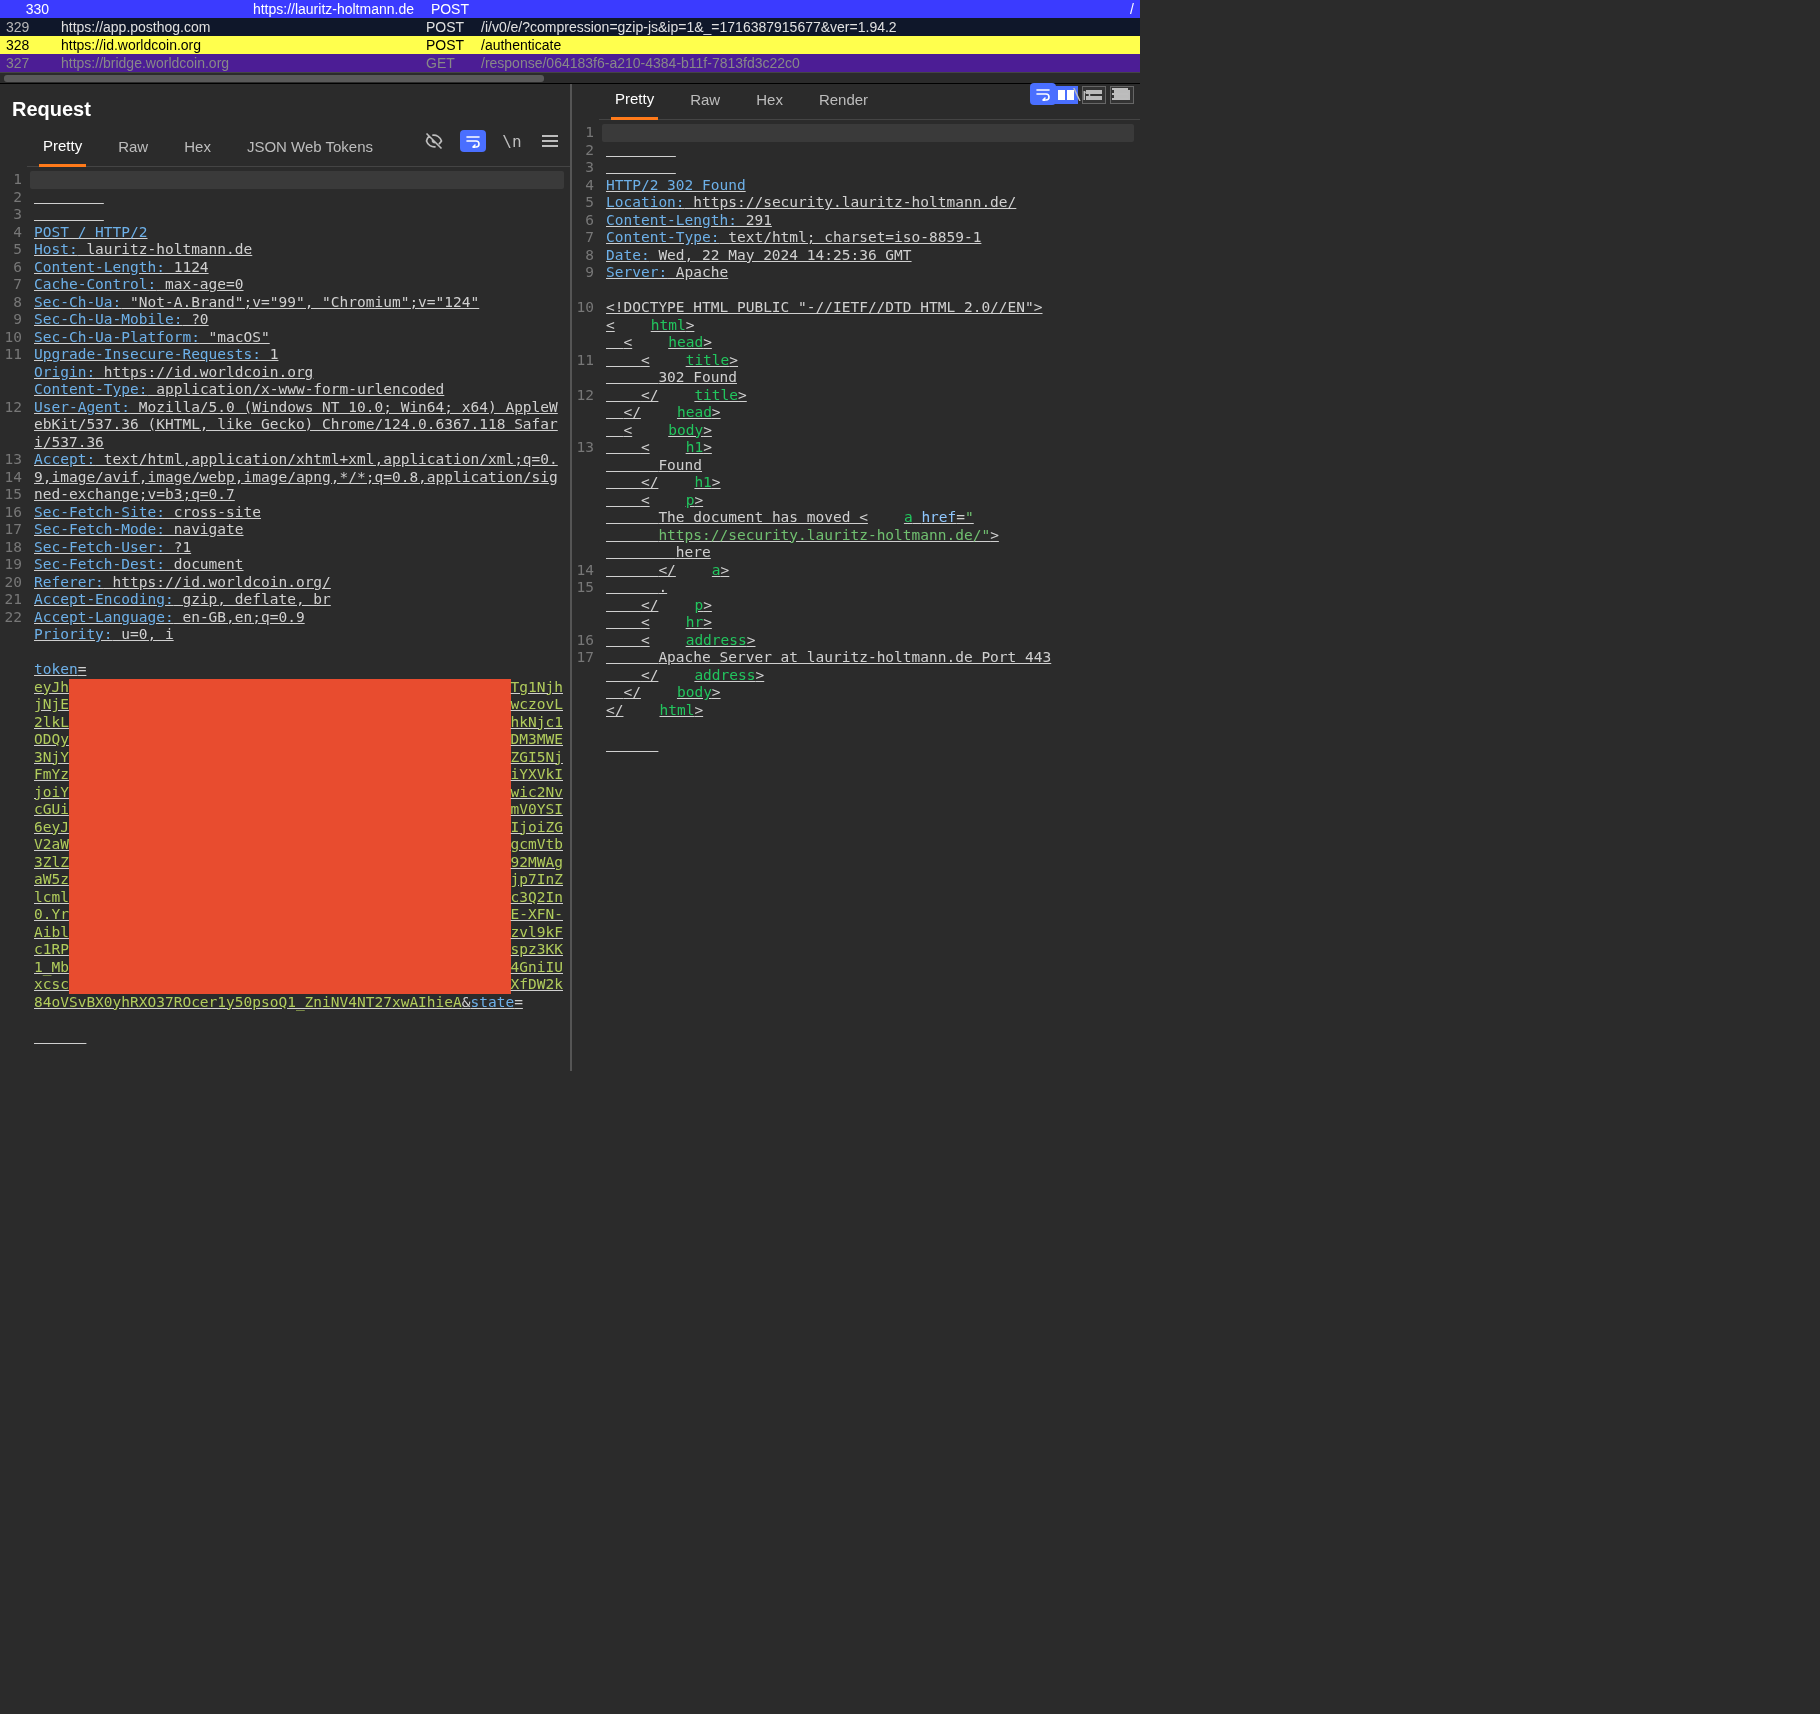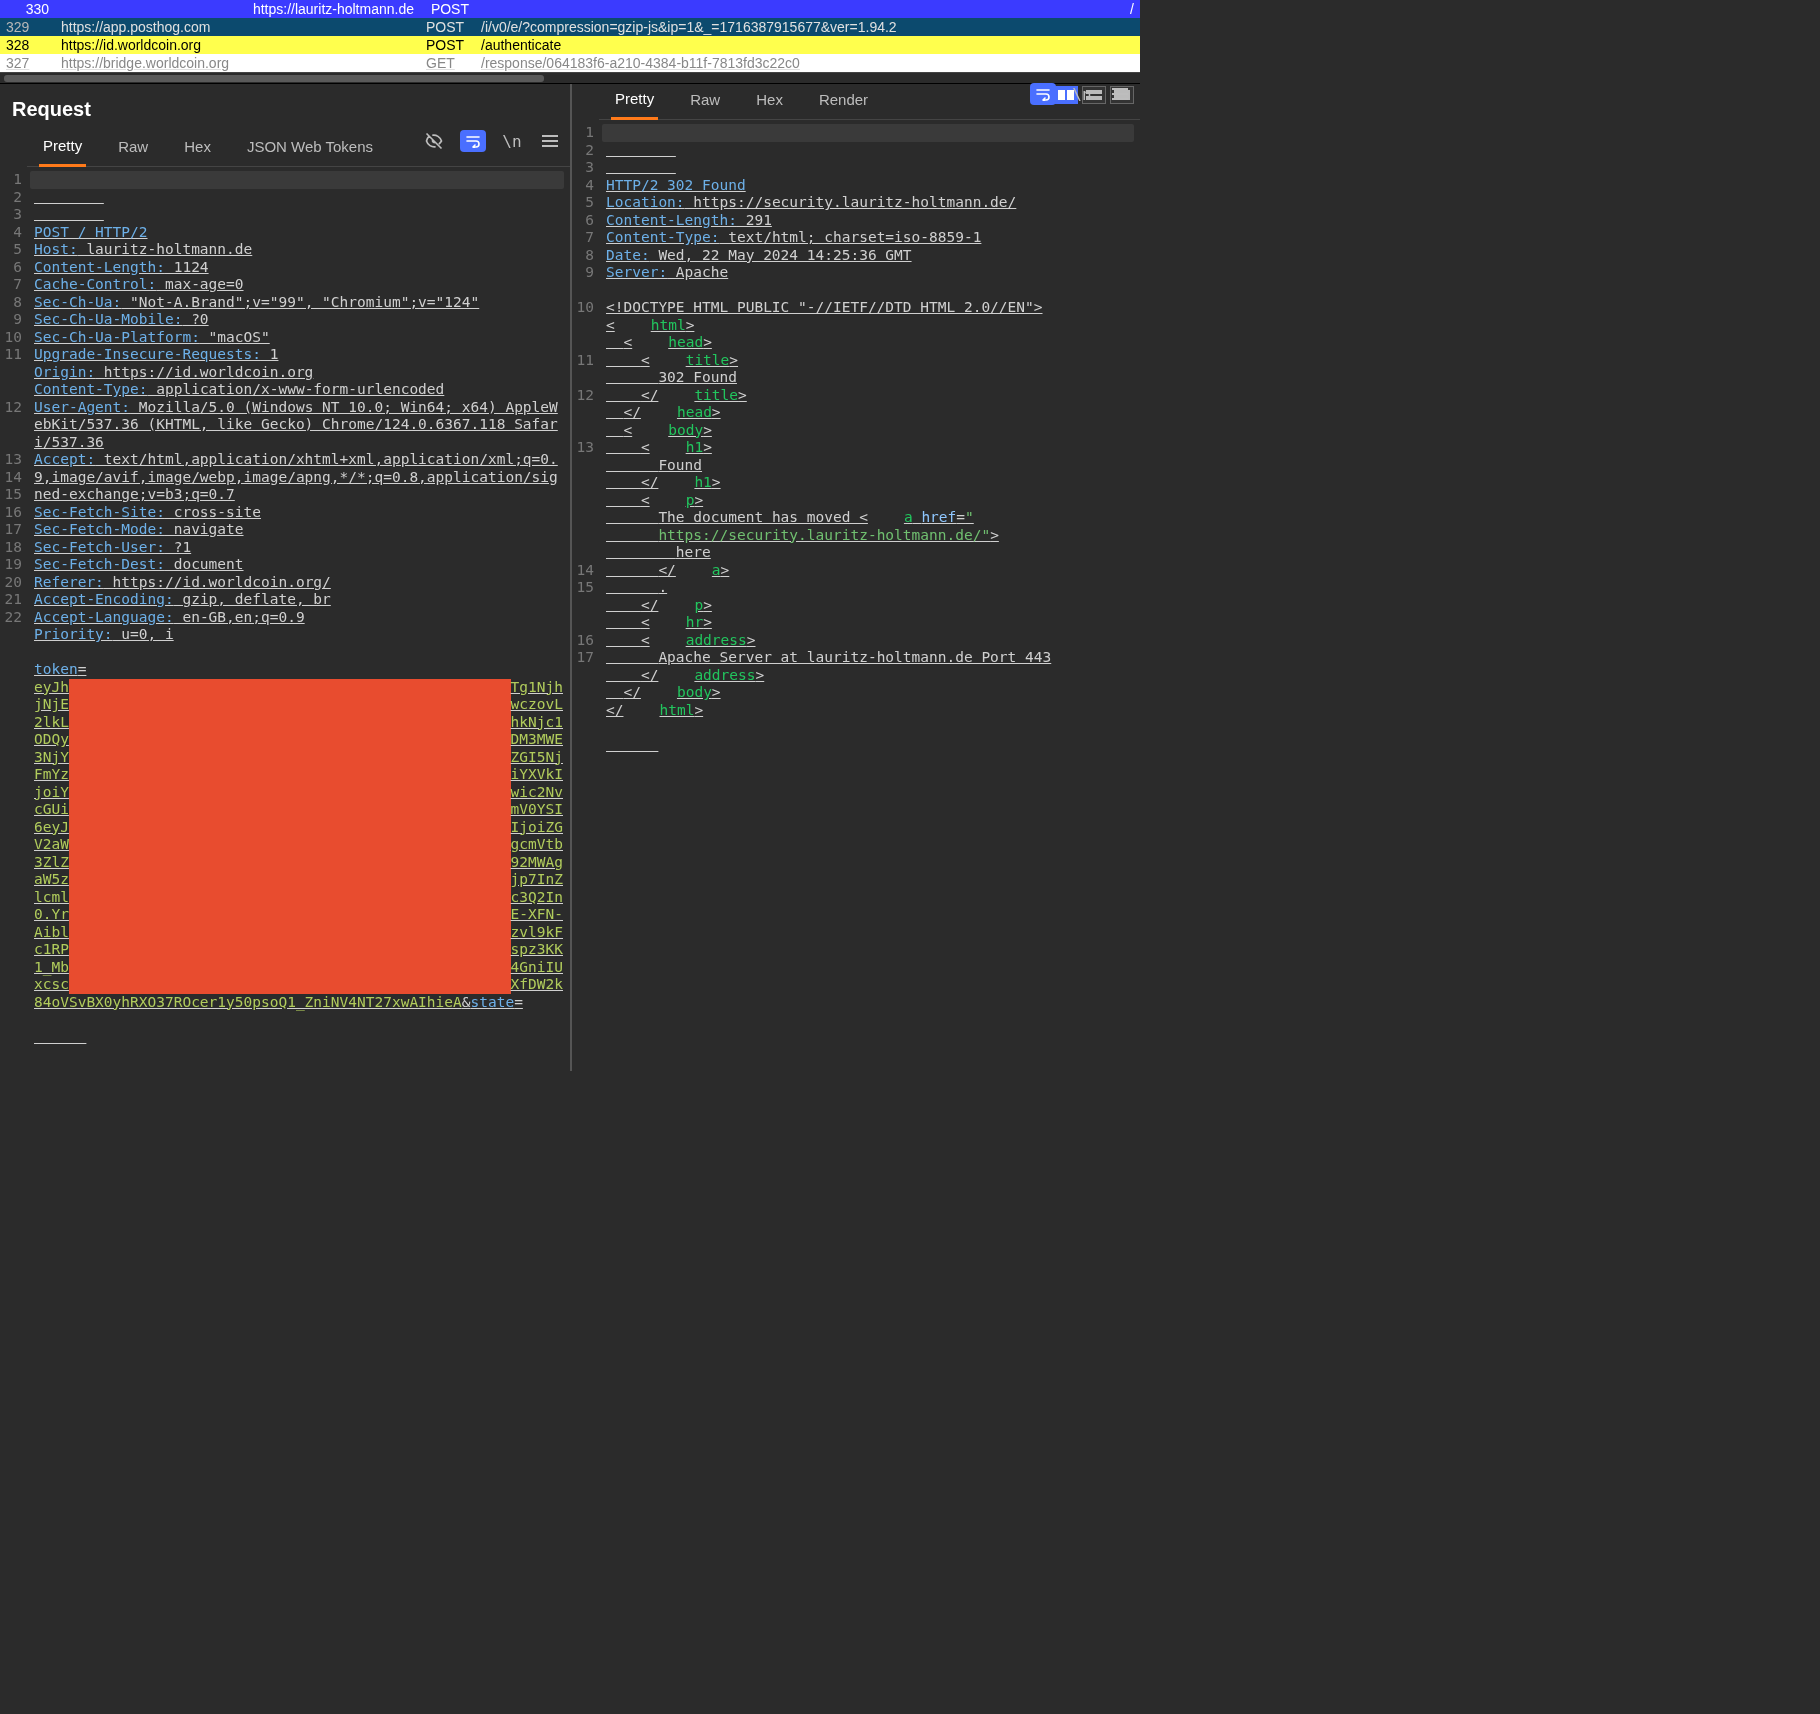--- a/index.html
+++ b/index.html
@@ -12,24 +12,24 @@
     height: 1074px;
     overflow: hidden;
   }
   .traffic-table { width: 100%; border-collapse: collapse; }
   .traffic-table td { padding: 1px 6px; font-size: 14px; white-space: nowrap; }
   .col-id { width: 55px; color: #b8b8b8; }
   .col-host { width: 365px; color: #e0e0e0; }
   .col-method { width: 55px; color: #e0e0e0; }
   .row-blue { background: #3b3bff; text-align: right; }
   .row-blue td { color: #ffffff; }
-  .row-dark { background: #0c4a6e; }
+  .row-dark { background: #0f172a; }
   .row-yellow { background: #ffff4d; }
   .row-yellow td { color: #000; }
-  .row-cut { background: #ffffff; height: 18px; overflow: hidden; text-decoration: underline; }
+  .row-cut { background: #4c1d95; height: 18px; overflow: hidden; }
   .row-cut td { color: #888; }
   .scroll-track { height: 11px; background: #2b2b2b; position: relative; border-top: 1px solid #444; }
   .scroll-thumb { position: absolute; left: 4px; width: 540px; height: 7px; top: 2px; background: #5a5a5a; border-radius: 3px; }
 
   .panels { display: flex; border-top: 1px solid #000; height: calc(100% - 86px); }
   .panel { flex: 1 1 50%; display: flex; flex-direction: column; min-width: 0; background: #2b2b2b; }
   .panel + .panel { border-left: 2px solid #555; }
   .panel-title {
     font-size: 20px; font-weight: bold; color: #fff;
     padding: 14px 12px 10px 12px;

